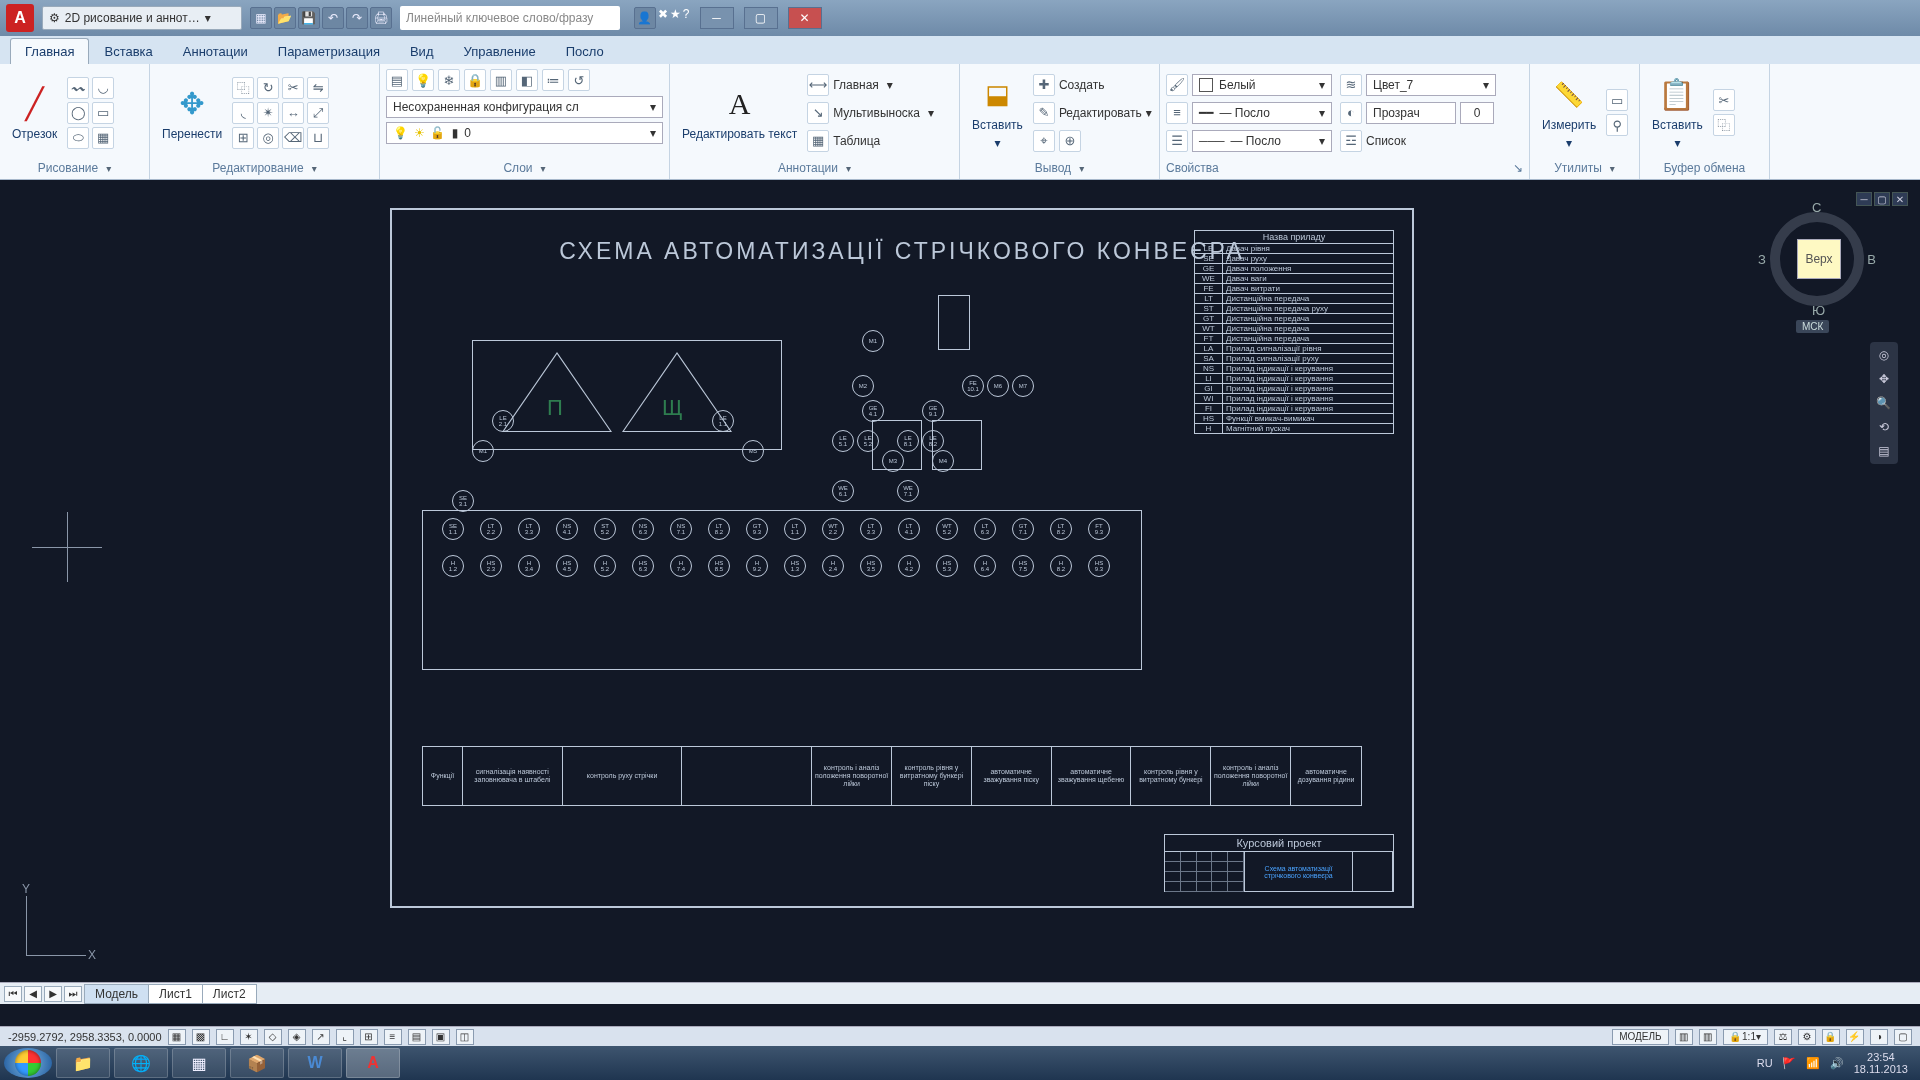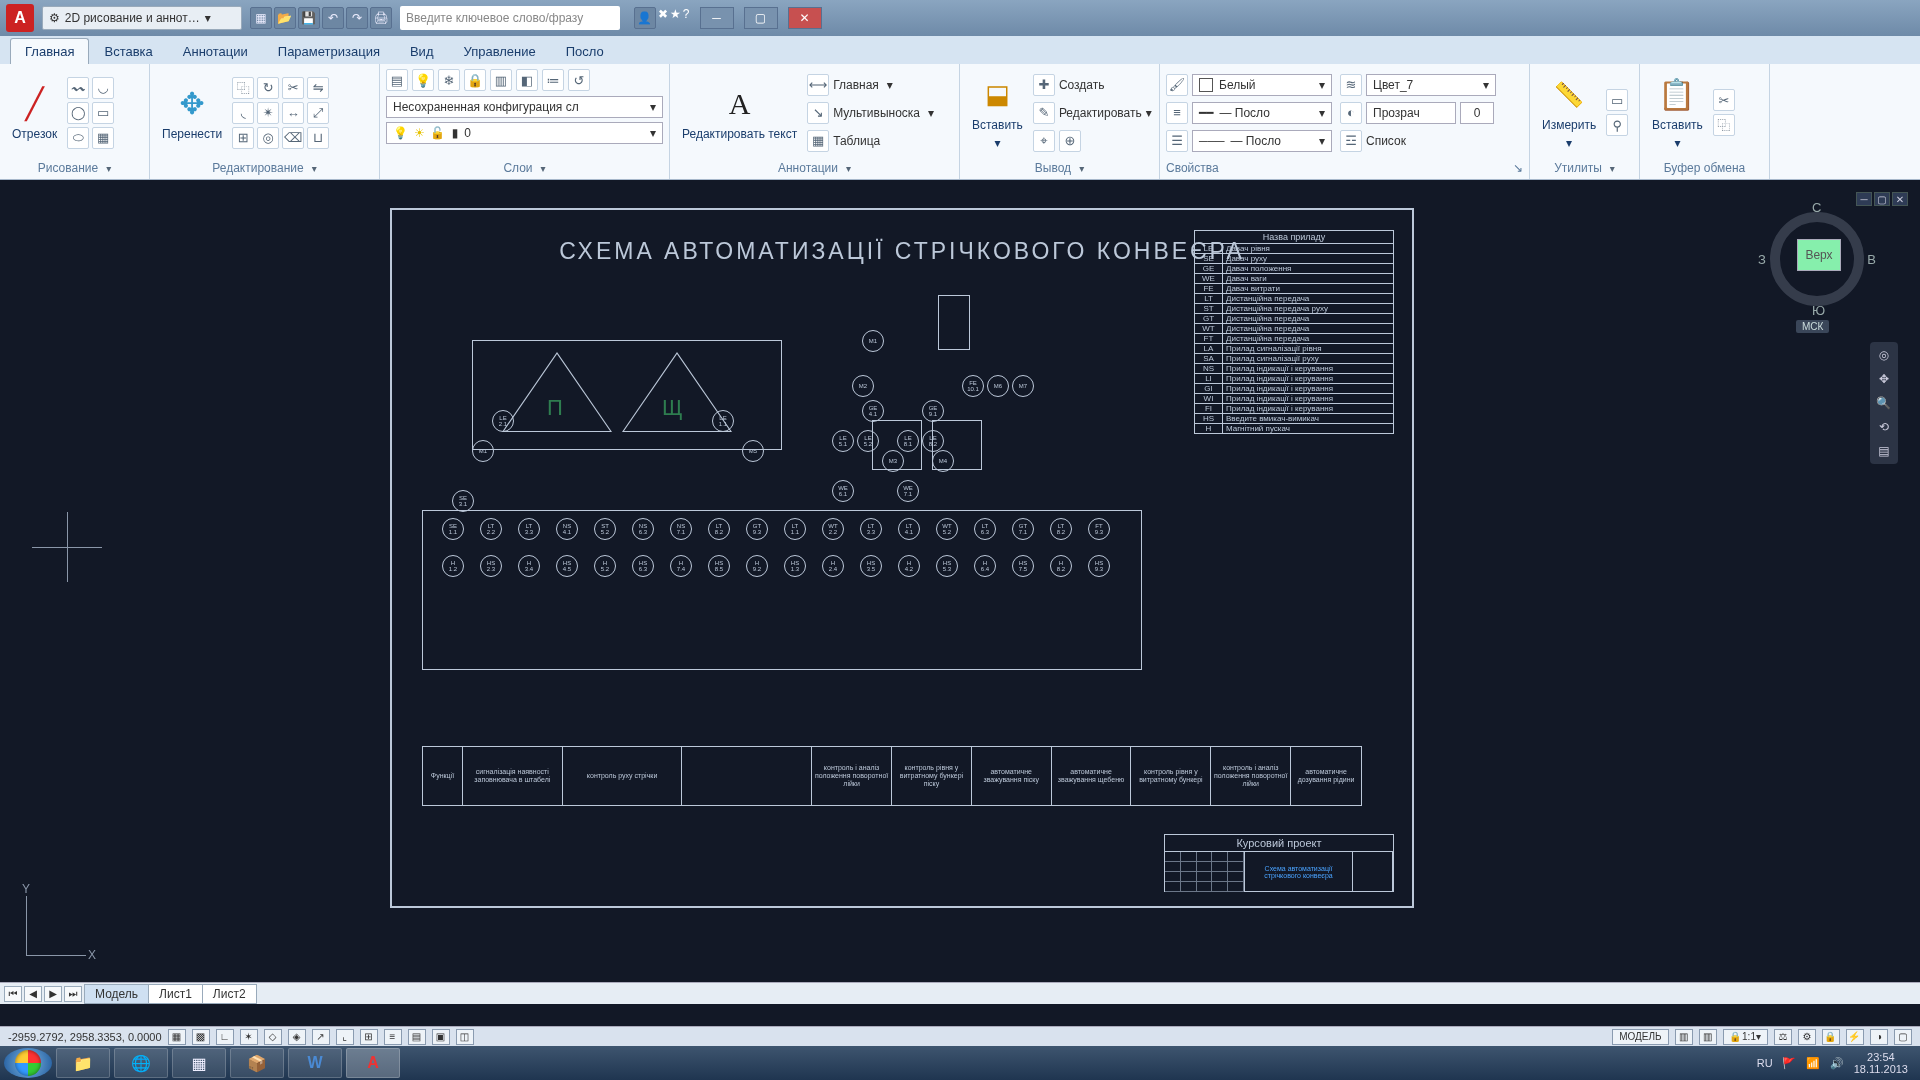--- a/index.html
+++ b/index.html
@@ -75,21 +75,21 @@
 
 .ucs{position:absolute;left:14px;bottom:36px;color:#8a96a8;font-size:12px}
 .ucs .ax{position:absolute;background:#8a96a8}
 .cursor{position:absolute;left:20px;top:320px;width:70px;height:70px}
 .cursor::before,.cursor::after{content:"";position:absolute;background:#8a96a8}
 .cursor::before{left:0;right:0;top:50%;height:1px}
 .cursor::after{top:0;bottom:0;left:50%;width:1px}
 
 
 .vcube{position:absolute;right:36px;top:12px;width:110px;height:110px;color:#b9c2cf;font-size:12px}
-.vcube .cb{position:absolute;left:35px;top:35px;width:44px;height:32px;background:#86efac;color:#555;display:flex;align-items:center;justify-content:center;border:1px solid #aab}
+.vcube .cb{position:absolute;left:35px;top:35px;width:44px;height:40px;background:#fef9c3;color:#555;display:flex;align-items:center;justify-content:center;border:1px solid #aab}
 .vcube .ring{position:absolute;left:8px;top:8px;width:94px;height:94px;border:10px solid rgba(180,ögb,0,0);border:10px solid rgba(120,130,145,.35);border-radius:50%}
 .navbar{position:absolute;right:10px;top:150px;width:28px;background:rgba(70,80,100,.5);border-radius:4px;padding:6px 0;display:flex;flex-direction:column;align-items:center;gap:10px;color:#ccd}
 .vcube .lbl{position:absolute;font-size:13px;color:#9aa}
 
 
 .mtabs{position:absolute;left:0;right:0;bottom:22px;height:22px;background:#e6edf4;display:flex;align-items:center;padding:0 4px;gap:0;border-top:1px solid #aab}
 .mtabs .nv{width:18px;height:16px;border:1px solid #9ab;background:#f7f9fb;display:flex;align-items:center;justify-content:center;font-size:10px;margin-right:2px}
 .mtab{padding:2px 10px;border:1px solid #9ab;background:#fff;font-size:12px;margin-right:-1px}
 .mtab.active{background:#cfe0f2}
 
@@ -120,21 +120,21 @@
   </div>
   <div class="qat">
     <div class="ic">▦</div>
     <div class="ic">📂</div>
     <div class="ic">💾</div>
     <div class="ic">↶</div>
     <div class="ic">↷</div>
     <div class="ic">🖨</div>
   </div>
   <div class="searchbox">
-    <span>Введите ключевое слово/фразу</span>
+    <span>Линейный ключевое слово/фразу</span>
   </div>
   <div class="titleicons">
     <div class="ic qat" style="display:flex">
         <div class="ic">👤</div>
       </div>
     <div class="ic">✖</div>
     <div class="ic">★</div>
     <div class="ic">?</div>
   </div>
   <div class="win-btn">─</div>
@@ -444,21 +444,21 @@
             <div class="rw">
               <div class="c1">WI</div>
               <div class="c2">Прилад  індикації і керування</div>
             </div>
             <div class="rw">
               <div class="c1">FI</div>
               <div class="c2">Прилад  індикації і керування</div>
             </div>
             <div class="rw">
               <div class="c1">HS</div>
-              <div class="c2">Введите  вмикач-вимикач</div>
+              <div class="c2">Функції  вмикач-вимикач</div>
             </div>
             <div class="rw">
               <div class="c1">H</div>
               <div class="c2">Магнітний  пускач</div>
             </div>
           </div>
       </div>
 
       <div class="schm">
         <div class="box" style="left:50px;top:0;width:310px;height:110px"></div>

